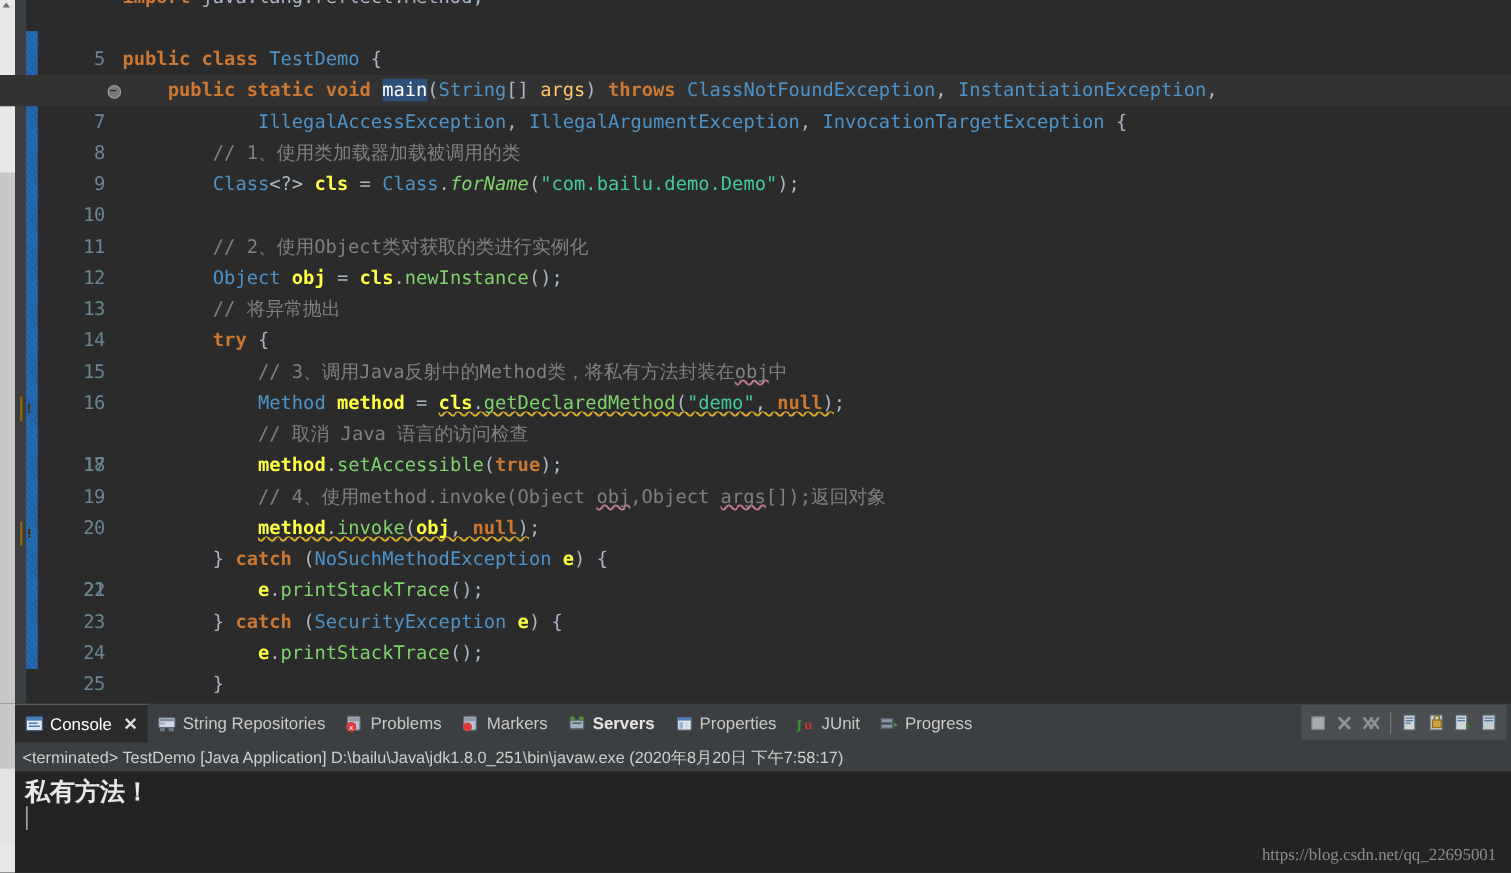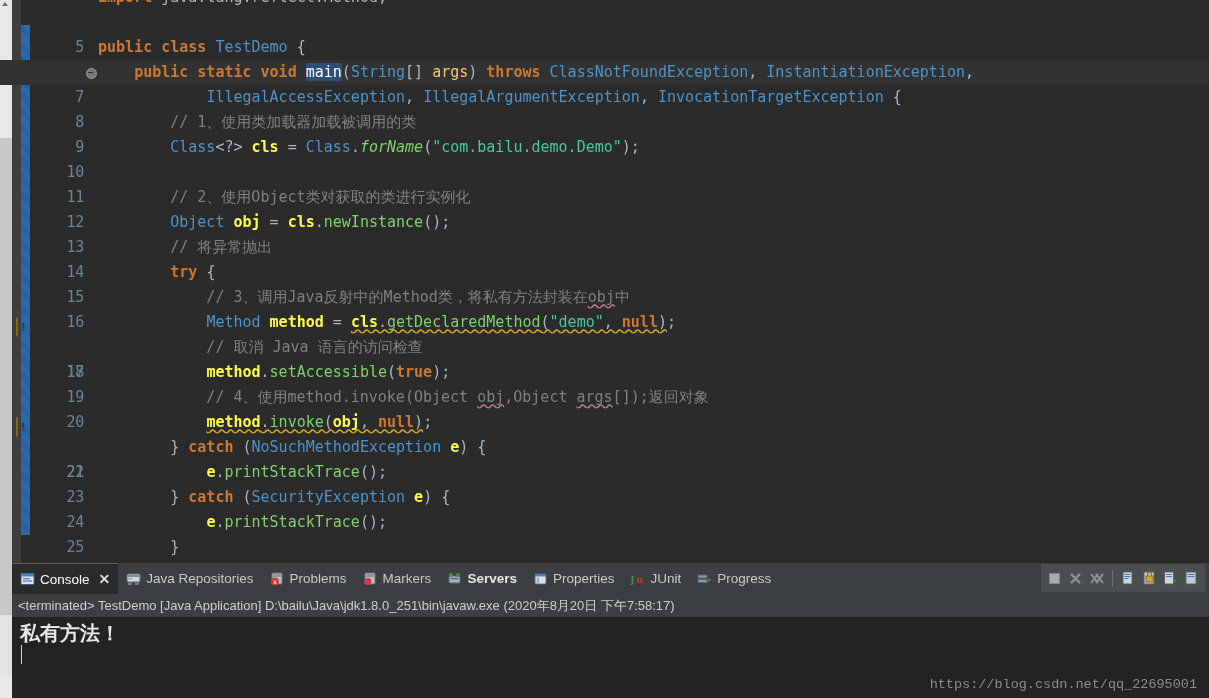--- a/index.html
+++ b/index.html
@@ -187,21 +187,21 @@
     color: #e8e8e8;
     white-space: pre;
   }
   .caret {
     position: absolute; left: 9px; top: 28px;
     width: 1px; height: 19px; background: #d0d0d0;
   }
   .watermark {
     position: absolute; right: 12px; bottom: 6px;
     font-size: 13.5px; color: #8d8d8d;
-    font-family: Liberation Mono, monospace;
+    font-family: Liberation Serif, serif;
   }
   .panel-bottom-strip {
     position: absolute; left: 0; bottom: 0; width: 12px; height: 22px;
     background: #e8e8e8;
   }
 </style>
 </head>
 <body>
 
 <div id="app">
@@ -368,21 +368,21 @@
       <div class="tab">
         <span class="ticon">
           <svg width="15" height="14" viewBox="0 0 15 14">
               <rect x="1" y="2" width="13" height="8" rx="1" fill="#cfd6de" stroke="#5a6673"></rect>
               <rect x="2" y="3" width="11" height="2" fill="#7e8a96"></rect>
               <rect x="2" y="6" width="4" height="1.5" fill="#9aa5b1"></rect>
               <rect x="2" y="10.5" width="4" height="2.5" fill="#6f7b87"></rect>
               <rect x="9" y="10.5" width="4" height="2.5" fill="#6f7b87"></rect>
             </svg>
         </span>
-        <span>Java Repositories</span>
+        <span>String Repositories</span>
       </div>
 
       <div class="tab">
         <span class="ticon">
           <svg width="15" height="14" viewBox="0 0 15 14">
               <rect x="2" y="1" width="10" height="11" rx="1" fill="#b9c4d0" stroke="#65707c"></rect>
               <rect x="3" y="2" width="8" height="3" fill="#8d98a4"></rect>
               <circle cx="5" cy="9.5" r="4" fill="#d93b3b"></circle>
               <text x="5" y="12" font-size="6" fill="#fff" text-anchor="middle" font-family="DejaVu Sans">x</text>
             </svg>

